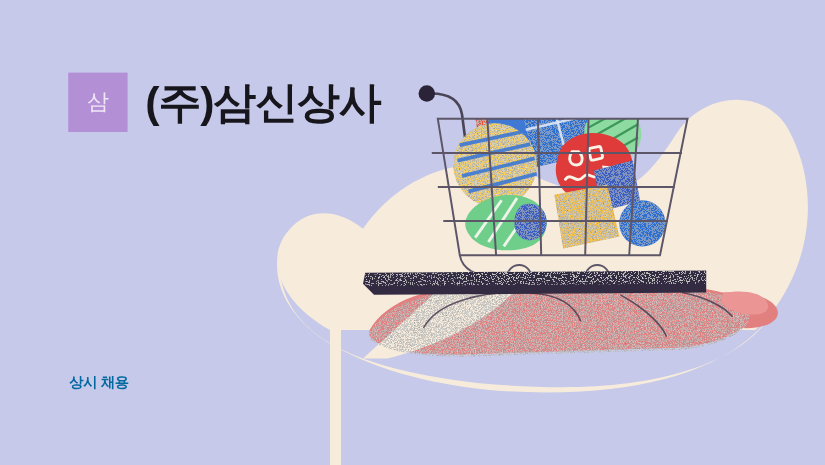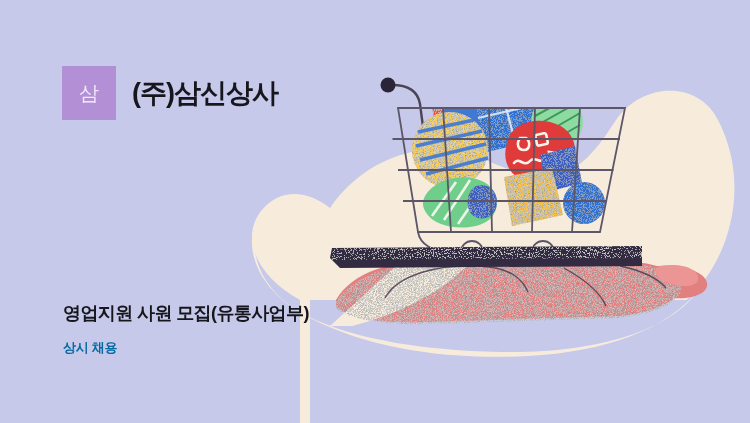--- a/index.html
+++ b/index.html
@@ -48,21 +48,21 @@
     display: flex;
     align-items: center;
     justify-content: center;
     font-size: 20px;
     font-weight: 400;
     color: #f0e6f8;
     letter-spacing: 0;
     line-height: 1;
   }
   .brand-name {
-    font-size: 27px;
+    font-size: 39px;
     font-weight: bold;
     color: #16161c;
     letter-spacing: -1px;
     white-space: nowrap;
     line-height: 1;
   }
   .job-title {
     position: absolute;
     left: 63px;
     top: 304px;
@@ -311,17 +311,16 @@
     </g>
   </svg>
 
   <div id="text-layer">
 
     <div class="brand-row">
       <div class="brand-badge">삼</div>
       <div class="brand-name">(주)삼신상사</div>
     </div>
 
-    <div class="job-title">영업지원 사원 모집(유통사업부)</div>
 
     <div class="job-type">상시 채용</div>
   </div>
 </div>
 
 </body></html>

